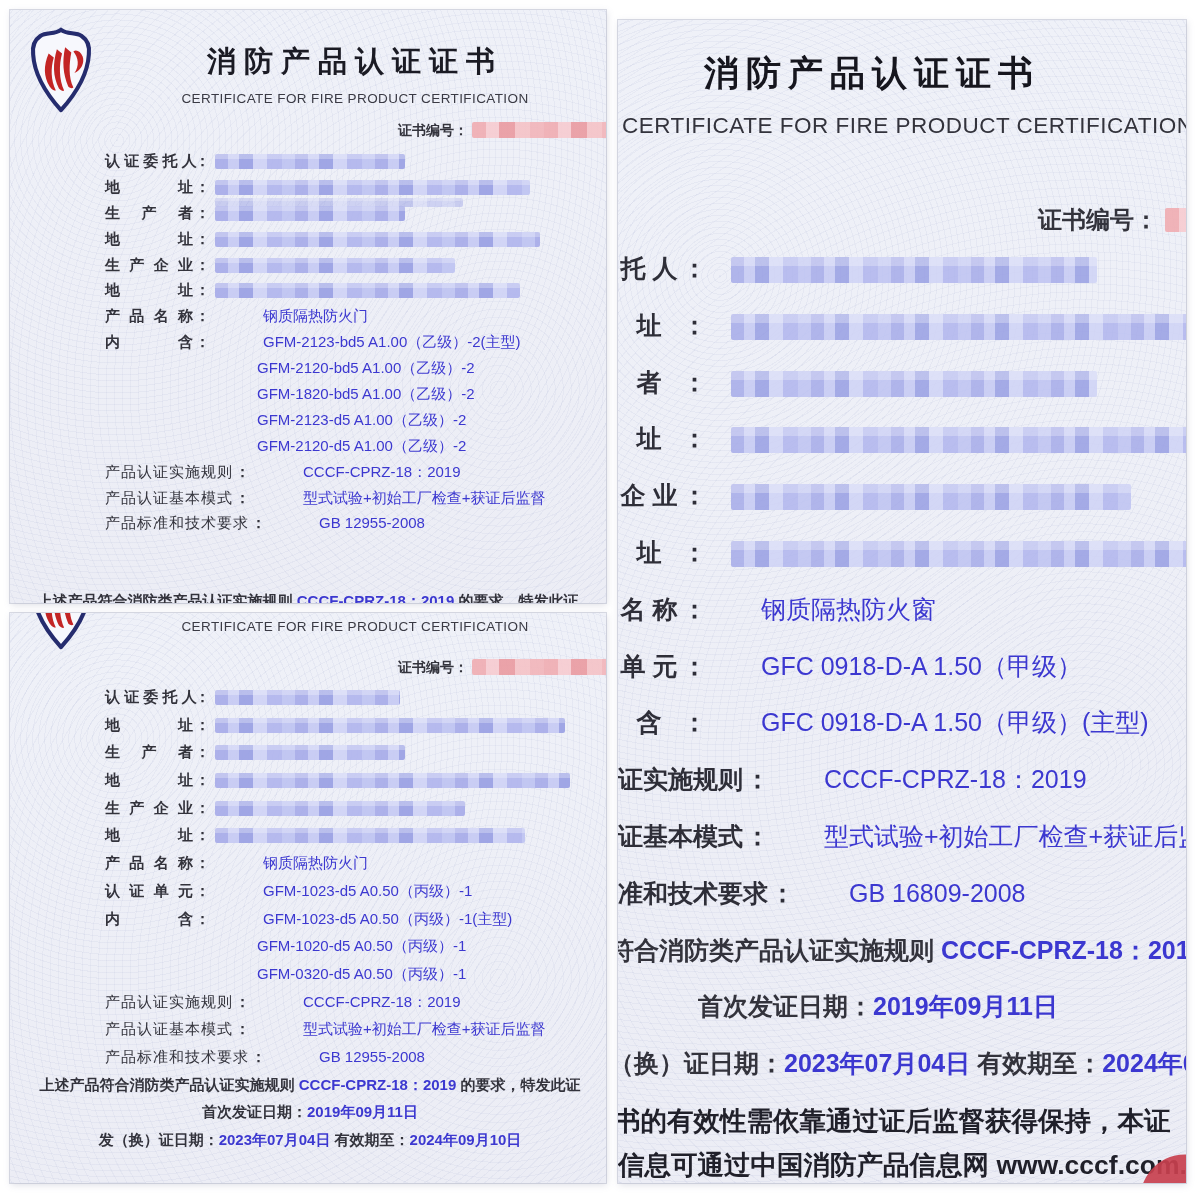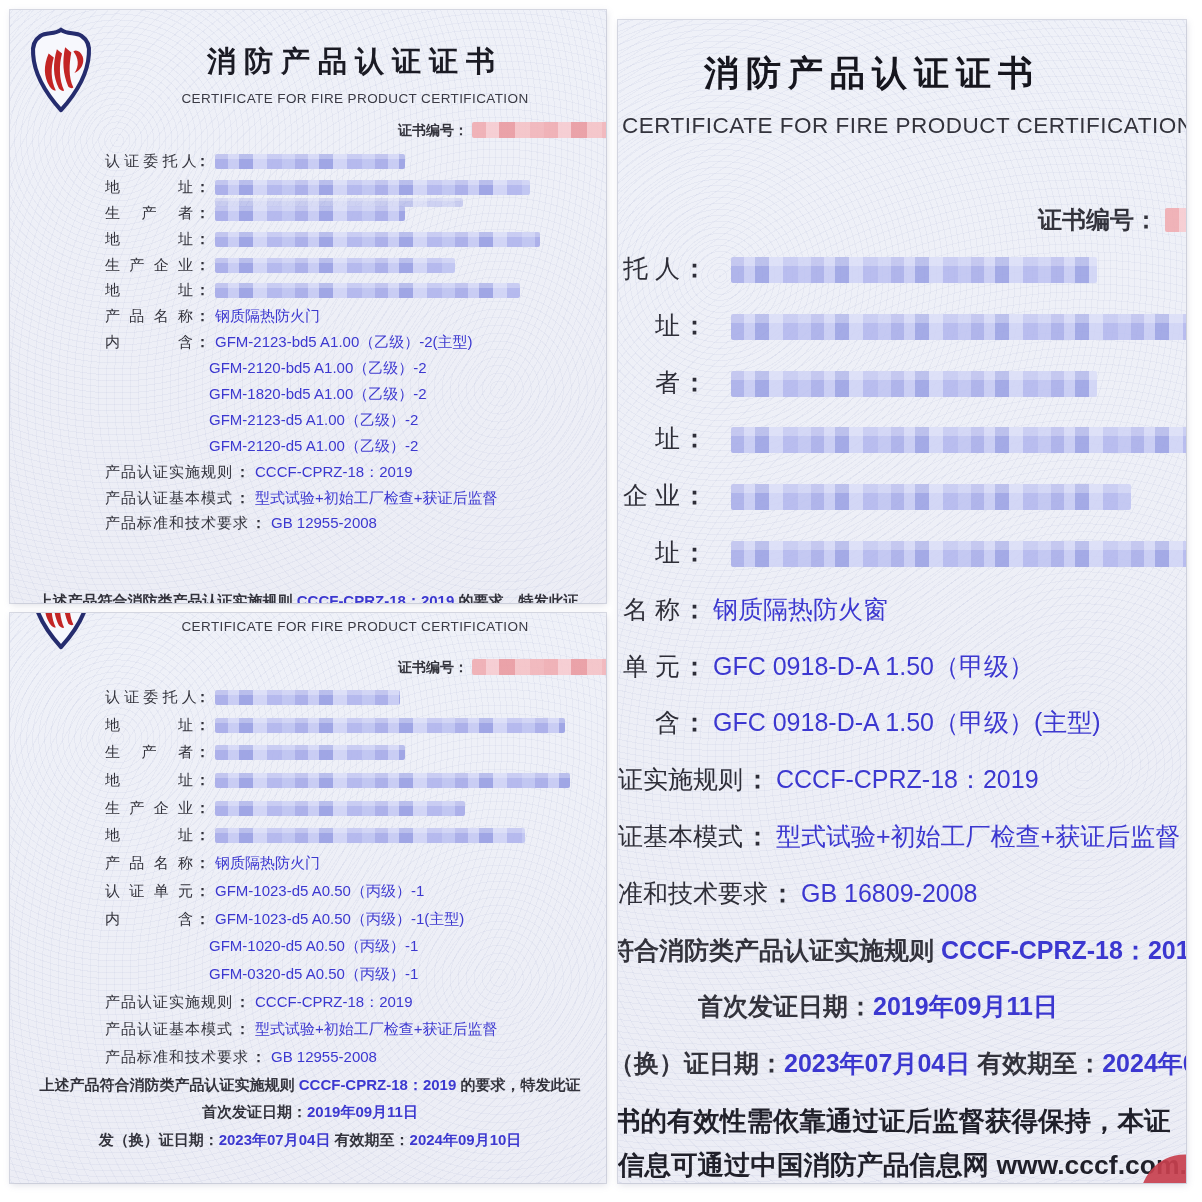--- a/index.html
+++ b/index.html
@@ -15,21 +15,21 @@
       repeating-radial-gradient(circle at 18% 22%, rgba(148,158,200,.10) 0 1px, rgba(0,0,0,0) 1px 6px),
       repeating-radial-gradient(circle at 82% 64%, rgba(148,158,200,.09) 0 1px, rgba(0,0,0,0) 1px 8px),
       linear-gradient(180deg,#eff1f8,#ecedf5);
     box-shadow:0 0 0 1px rgba(150,156,180,.35), 1px 2px 7px rgba(110,116,145,.22);
   }
   #certA{left:10px;top:10px;width:596px;height:593px;}
   #certB{left:10px;top:613px;width:596px;height:570px;}
   #certC{left:618px;top:20px;width:568px;height:1163px;}
 
   .dark{color:#33333c;font-weight:600;}
-  .val{color:#3c38d0;}
+  .val{color:#3c38d0;margin-left:48px;}
   .blue{color:#3c38d0;}
 
   
   .rb{display:inline-block;height:15px;border-radius:2px;vertical-align:-3px;opacity:.9;
     background-image:
       linear-gradient(180deg, rgba(255,255,255,.28) 0 34%, rgba(0,0,0,0) 34%),
       repeating-linear-gradient(90deg,#a6abe9 0 13px,#c6caf4 13px 24px,#989fe4 24px 38px,#cfd3f6 38px 52px,#b0b5ee 52px 67px,#bec3f2 67px 80px);}
   .rb.sub{display:block;height:9px;margin-top:2px;opacity:.5;}
   .rp{display:inline-block;height:16px;border-radius:2px;vertical-align:-3px;opacity:.9;
     background-image:repeating-linear-gradient(90deg,#f0acb1 0 14px,#f7cbd0 14px 27px,#ea9aa0 27px 43px,#f5c2c6 43px 58px,#f2b4b9 58px 72px);}
@@ -39,36 +39,36 @@
   .logoBwrap{position:absolute;left:18px;top:-50px;width:66px;height:90px;}
   .headA{position:absolute;left:150px;top:32px;width:390px;text-align:center;}
   .titleA{font-size:29px;font-weight:600;letter-spacing:8px;color:#1b1b24;white-space:nowrap;}
   .subA{font-size:13.5px;letter-spacing:.4px;color:#3a3a44;margin-top:9px;white-space:nowrap;}
   .subB{position:absolute;left:150px;top:6px;width:390px;text-align:center;font-size:13.5px;letter-spacing:.4px;color:#3a3a44;white-space:nowrap;}
   .certnoA{position:absolute;left:388px;font-size:14px;white-space:nowrap;}
   .rowsA{position:absolute;left:95px;width:496px;}
   .rowS{font-size:15px;line-height:19px;white-space:nowrap;}
   #certA .rowS{height:25.9px;}
   #certB .rowS{height:27.7px;}
-  .lblJ{display:inline-block;width:88px;text-align:justify;text-align-last:justify;color:#33333c;font-weight:400;}
+  .lblJ{display:inline-block;width:88px;text-align:justify;text-align-last:justify;color:#33333c;font-weight:700;}
   .cl{color:#33333c;font-weight:600;margin-left:2px;margin-right:5px;}
   .cont{padding-left:104px;}
   .lblR{color:#33333c;font-weight:400;letter-spacing:1px;}
   .rowCtr{text-align:center;margin-left:-85px;width:580px;}
   .footA{position:absolute;left:0;top:582px;width:100%;text-align:center;font-size:15px;white-space:nowrap;}
 
   
   .headC{position:absolute;left:0;top:30px;width:508px;text-align:center;}
   .titleC{font-size:35px;font-weight:600;letter-spacing:7px;color:#16161e;white-space:nowrap;}
   .subC{font-size:22.5px;letter-spacing:.5px;color:#33333c;margin-top:16px;white-space:nowrap;text-align:left;margin-left:4px;}
   .certnoC{position:absolute;left:420px;top:184px;font-size:24px;white-space:nowrap;}
   .certnoC .rp{height:24px;vertical-align:-4px;}
   .rowsC{position:absolute;left:0;top:232px;width:620px;}
   .rowC{height:56.8px;font-size:25px;line-height:32px;white-space:nowrap;}
-  .lblC{display:inline-block;min-width:62px;text-align:right;color:#2e2e38;font-weight:400;}
+  .lblC{display:inline-block;min-width:62px;text-align:center;color:#2e2e38;font-weight:700;}
   .clC{color:#2e2e38;font-weight:600;margin-left:2px;margin-right:6px;}
   .rowC .rb{height:26px;vertical-align:-6px;margin-left:18px;opacity:.85;}
   .rowC.center{width:520px;text-align:center;}
   .rowC.cutL{text-indent:-9px;}
   .note{height:44px;font-size:26.5px;font-weight:700;color:#20202a;white-space:nowrap;line-height:34px;}
   .seal{position:absolute;left:516px;bottom:-20px;width:92px;height:48px;background:#c8404e;
     border-radius:50% 50% 0 0 / 100% 100% 0 0;transform:rotate(-14deg);opacity:.92;}
 </style>
 </head>
 <body>

